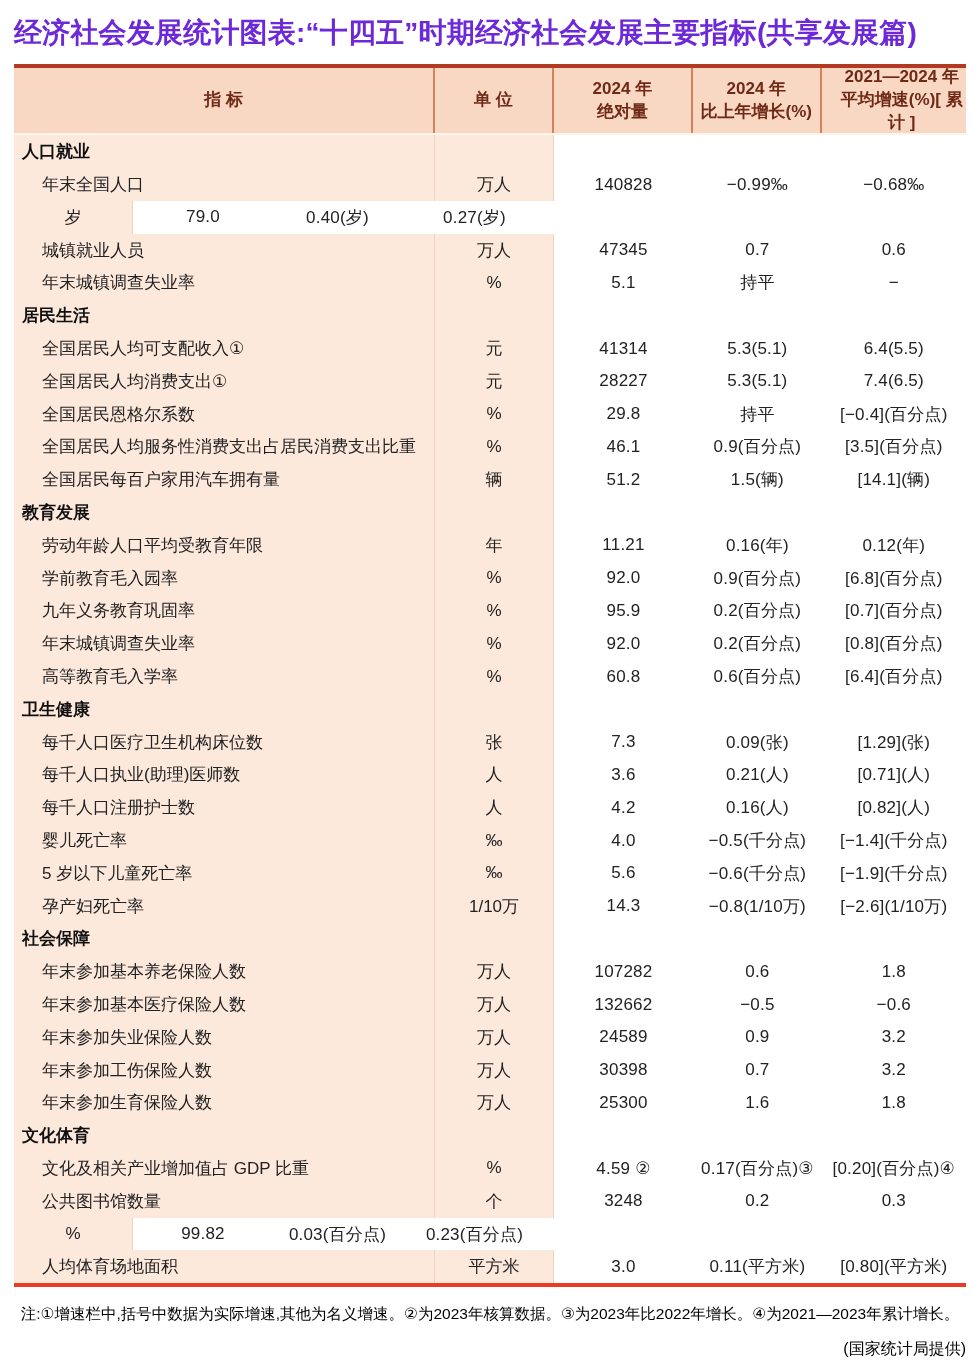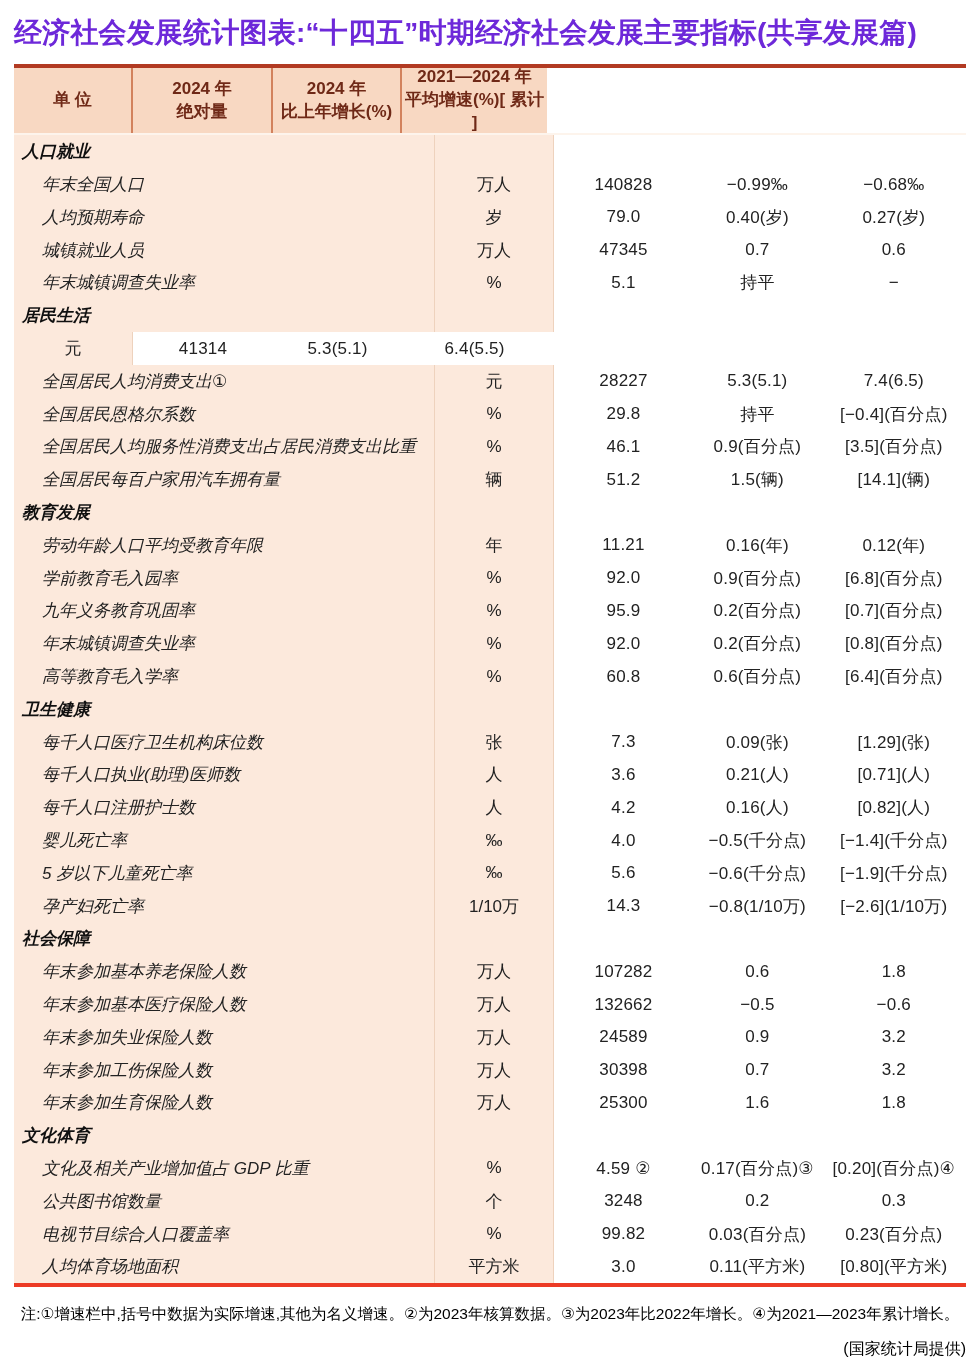--- a/index.html
+++ b/index.html
@@ -17,39 +17,42 @@
     border-top:4px solid var(--top-border,#b23a22);
     border-bottom:4px solid var(--bottom-border,#ec3b25);
   }
   .thead{display:flex;height:67px;border-bottom:2px solid #fdf4ec;}
   .th{
     background:var(--header-bg,#f8d8c2);color:var(--header-text,#6f2917);
     font-weight:700;font-size:17px;line-height:1.35;
     display:flex;flex-direction:column;justify-content:center;align-items:center;
     text-align:center;border-right:2px solid var(--header-divider,#d2825d);
   }
-  .th:last-child{border-right:none;}
+  .th:last-child{border-right:none;padding-left:16px;}
   .c1{width:423px;}.c2{width:119px;}.c3{width:140px;}.c4{width:129px;}.c5{width:145px;}
   .trow{display:flex;height:32.8px;}
   .td{display:flex;align-items:center;justify-content:center;font-size:17px;color:#222;}
   .td.peach{background:var(--row-bg,#fce9dc);}
-  .td.c1{justify-content:flex-start;padding-left:28px;border-right:1px solid var(--body-divider,#eed2bd);font-style:italic;}
+  .td.c1{justify-content:flex-start;padding-left:28px;border-right:1px solid var(--body-divider,#eed2bd);}
   .td.c2{border-right:1px solid var(--body-divider,#eed2bd);}
   .trow.section .td.c1{padding-left:8px;font-weight:700;color:#101010;}
   .num{letter-spacing:0.2px;}
   p.note{margin:16px 14px 0;font-size:15.5px;line-height:1.4;color:#000;text-align:center;}
   p.provider{margin:14px 14px 0;text-align:right;font-size:16px;color:#000;}
 </style>
 </head>
 <body>
 
 <h1 data-name="page-title">经济社会发展统计图表:“十四五”时期经济社会发展主要指标(共享发展篇)</h1>
 
 <div class="table" data-name="stats-table">
   <div class="thead" id="header-row" data-name="table-header-row">
+      <div class="th c1" data-name="header-cell-indicator">
+        <div data-name="header-label-line">指 标</div>
+      </div>
       <div class="th c2" data-name="header-cell-unit">
         <div data-name="header-label-line">单 位</div>
       </div>
       <div class="th c3" data-name="header-cell-absolute-2024">
         <div data-name="header-label-line">2024 年</div>
         <div data-name="header-label-line">绝对量</div>
       </div>
       <div class="th c4" data-name="header-cell-growth-2024">
         <div data-name="header-label-line">2024 年</div>
         <div data-name="header-label-line">比上年增长(%)</div>
@@ -68,21 +71,20 @@
         <div class="td c5" data-name="section-data-cell"></div>
       </div>
       <div class="trow" data-name="table-row">
         <div class="td c1 peach" data-name="cell-indicator">年末全国人口</div>
         <div class="td c2 peach" data-name="cell-unit">万人</div>
         <div class="td c3 num" data-name="cell-absolute-2024">140828</div>
         <div class="td c4 num" data-name="cell-growth-2024">−0.99‰</div>
         <div class="td c5 num" data-name="cell-avg-growth">−0.68‰</div>
       </div>
       <div class="trow" data-name="table-row">
-        <div class="td c1 peach" data-name="cell-indicator">人均预期寿命</div>
         <div class="td c2 peach" data-name="cell-unit">岁</div>
         <div class="td c3 num" data-name="cell-absolute-2024">79.0</div>
         <div class="td c4 num" data-name="cell-growth-2024">0.40(岁)</div>
         <div class="td c5 num" data-name="cell-avg-growth">0.27(岁)</div>
       </div>
       <div class="trow" data-name="table-row">
         <div class="td c1 peach" data-name="cell-indicator">城镇就业人员</div>
         <div class="td c2 peach" data-name="cell-unit">万人</div>
         <div class="td c3 num" data-name="cell-absolute-2024">47345</div>
         <div class="td c4 num" data-name="cell-growth-2024">0.7</div>
@@ -96,20 +98,21 @@
         <div class="td c5 num" data-name="cell-avg-growth">−</div>
       </div>
       <div class="trow section" data-name="section-row">
         <div class="td c1 peach" data-name="section-label">居民生活</div>
         <div class="td c2 peach" data-name="section-unit-cell"></div>
         <div class="td c3" data-name="section-data-cell"></div>
         <div class="td c4" data-name="section-data-cell"></div>
         <div class="td c5" data-name="section-data-cell"></div>
       </div>
       <div class="trow" data-name="table-row">
+        <div class="td c1 peach" data-name="cell-indicator">全国居民人均可支配收入①</div>
         <div class="td c2 peach" data-name="cell-unit">元</div>
         <div class="td c3 num" data-name="cell-absolute-2024">41314</div>
         <div class="td c4 num" data-name="cell-growth-2024">5.3(5.1)</div>
         <div class="td c5 num" data-name="cell-avg-growth">6.4(5.5)</div>
       </div>
       <div class="trow" data-name="table-row">
         <div class="td c1 peach" data-name="cell-indicator">全国居民人均消费支出①</div>
         <div class="td c2 peach" data-name="cell-unit">元</div>
         <div class="td c3 num" data-name="cell-absolute-2024">28227</div>
         <div class="td c4 num" data-name="cell-growth-2024">5.3(5.1)</div>
@@ -284,21 +287,20 @@
         <div class="td c5 num" data-name="cell-avg-growth">[0.20](百分点)④</div>
       </div>
       <div class="trow" data-name="table-row">
         <div class="td c1 peach" data-name="cell-indicator">公共图书馆数量</div>
         <div class="td c2 peach" data-name="cell-unit">个</div>
         <div class="td c3 num" data-name="cell-absolute-2024">3248</div>
         <div class="td c4 num" data-name="cell-growth-2024">0.2</div>
         <div class="td c5 num" data-name="cell-avg-growth">0.3</div>
       </div>
       <div class="trow" data-name="table-row">
-        <div class="td c1 peach" data-name="cell-indicator">电视节目综合人口覆盖率</div>
         <div class="td c2 peach" data-name="cell-unit">%</div>
         <div class="td c3 num" data-name="cell-absolute-2024">99.82</div>
         <div class="td c4 num" data-name="cell-growth-2024">0.03(百分点)</div>
         <div class="td c5 num" data-name="cell-avg-growth">0.23(百分点)</div>
       </div>
       <div class="trow" data-name="table-row">
         <div class="td c1 peach" data-name="cell-indicator">人均体育场地面积</div>
         <div class="td c2 peach" data-name="cell-unit">平方米</div>
         <div class="td c3 num" data-name="cell-absolute-2024">3.0</div>
         <div class="td c4 num" data-name="cell-growth-2024">0.11(平方米)</div>

